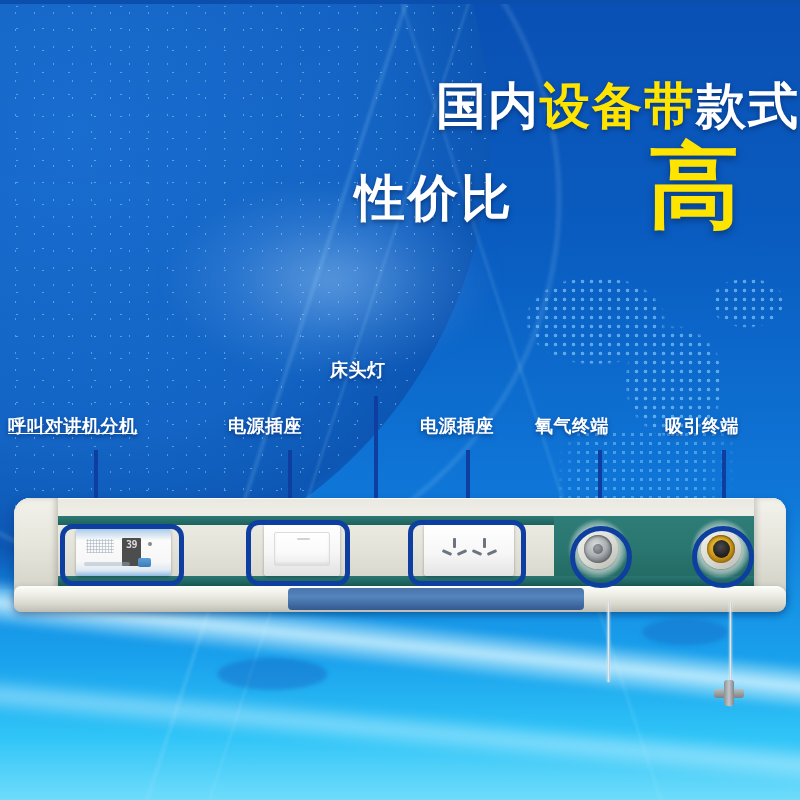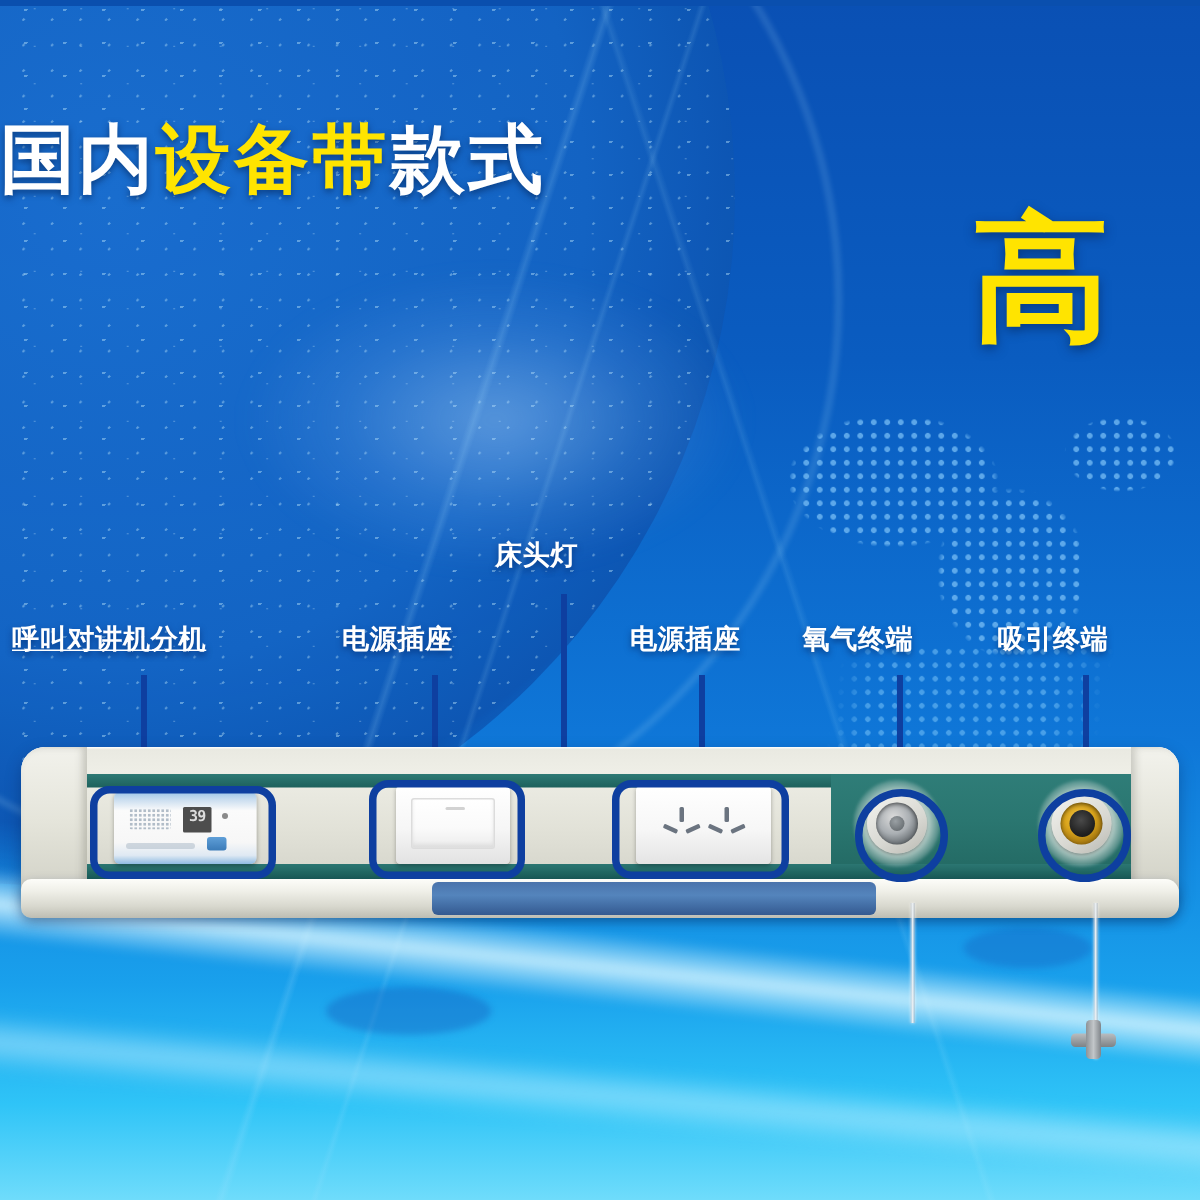--- a/index.html
+++ b/index.html
@@ -92,21 +92,21 @@
     background-image:radial-gradient(circle, rgba(120,195,248,.55) 1.6px, transparent 2px);
     background-size:9px 9px;
     -webkit-mask-image:linear-gradient(100deg, transparent 0 14%, #000 22%, #000 62%, transparent 74%);
             mask-image:linear-gradient(100deg, transparent 0 14%, #000 22%, #000 62%, transparent 74%);
   }
   .bg-topbar{ position:absolute; left:0; top:0; width:800px; height:4px; background:#0a4fae; }
 
   
   .headline{ position:absolute; left:0; top:78px; width:800px; }
   .hl-line1{
-    text-align:left; font-size:50px; font-weight:bold; letter-spacing:2px;
+    text-align:right; font-size:50px; font-weight:bold; letter-spacing:2px;
     line-height:56px; white-space:nowrap;
     text-shadow:0 2px 5px rgba(0,25,70,.55);
   }
   .hl-line1 .w{ color:#ffffff; }
   .hl-line1 .y{ color:#ffe400; }
   .hl-line2{
     position:absolute; left:355px; top:78px; width:230px;
     font-size:50px; font-weight:bold; color:#ffffff; letter-spacing:3px;
     text-shadow:0 2px 5px rgba(0,25,70,.55); white-space:nowrap;
   }
@@ -176,21 +176,21 @@
     background:linear-gradient(180deg,#9ec6e8 0%, #c8dcef 10%, #fbfbfb 26%, #f7f7f7 70%, #dfe9f3 88%, #8fbbe2 100%);
     box-shadow:0 1px 3px rgba(0,0,0,.3);
   }
   .ic-grille{
     position:absolute; left:10px; top:11px; width:28px; height:14px;
     background-image:radial-gradient(circle, rgba(120,140,160,.7) .9px, transparent 1.2px);
     background-size:3px 3px;
     border-radius:2px; opacity:.8;
   }
   .ic-display{
-    position:absolute; left:46px; top:10px; width:19px; height:17px;
+    position:absolute; left:46px; top:10px; width:19px; height:28px;
     background:#4d4d4d; border-radius:1px;
     color:#dcdcdc; font-size:10px; font-weight:bold; line-height:13px; text-align:center;
     font-family:"DejaVu Sans Mono",monospace; letter-spacing:-.5px;
   }
   .ic-led{ position:absolute; left:72px; top:14px; width:4px; height:4px; border-radius:50%; background:#8a8a8a; }
   .ic-btn{
     position:absolute; left:62px; top:30px; width:13px; height:9px;
     background:linear-gradient(180deg,#5f9fd8,#3b7bb8); border-radius:2px;
   }
   .ic-slot{ position:absolute; left:8px; top:34px; width:46px; height:4px; background:rgba(160,175,190,.45); border-radius:2px; }
@@ -279,20 +279,21 @@
   <div class="bg-beam2"></div>
   <div class="bg-dots"></div>
   <div class="bg-dots2"></div>
   <div class="bg-topbar"></div>
 
   <div class="headline">
     <div class="hl-line1">
       <span class="w">国内</span><span class="y">设备带</span><span class="w">款式</span>
     </div>
   </div>
+  <div class="hl-line2" style="top:165px">性价比</div>
   <div class="hl-big">高</div>
 
   <div class="label" style="left:8px; top:414px;text-decoration:underline;">呼叫对讲机分机</div>
   <div class="label" style="left:228px; top:414px;">电源插座</div>
   <div class="label" style="left:330px; top:358px;">床头灯</div>
   <div class="label" style="left:400px; top:414px;margin-left:20px;">电源插座</div>
   <div class="label" style="left:535px; top:414px;">氧气终端</div>
   <div class="label" style="left:665px; top:414px;">吸引终端</div>
 
   <div class="pointer" style="left:94px;  top:450px; height:78px;"></div>

